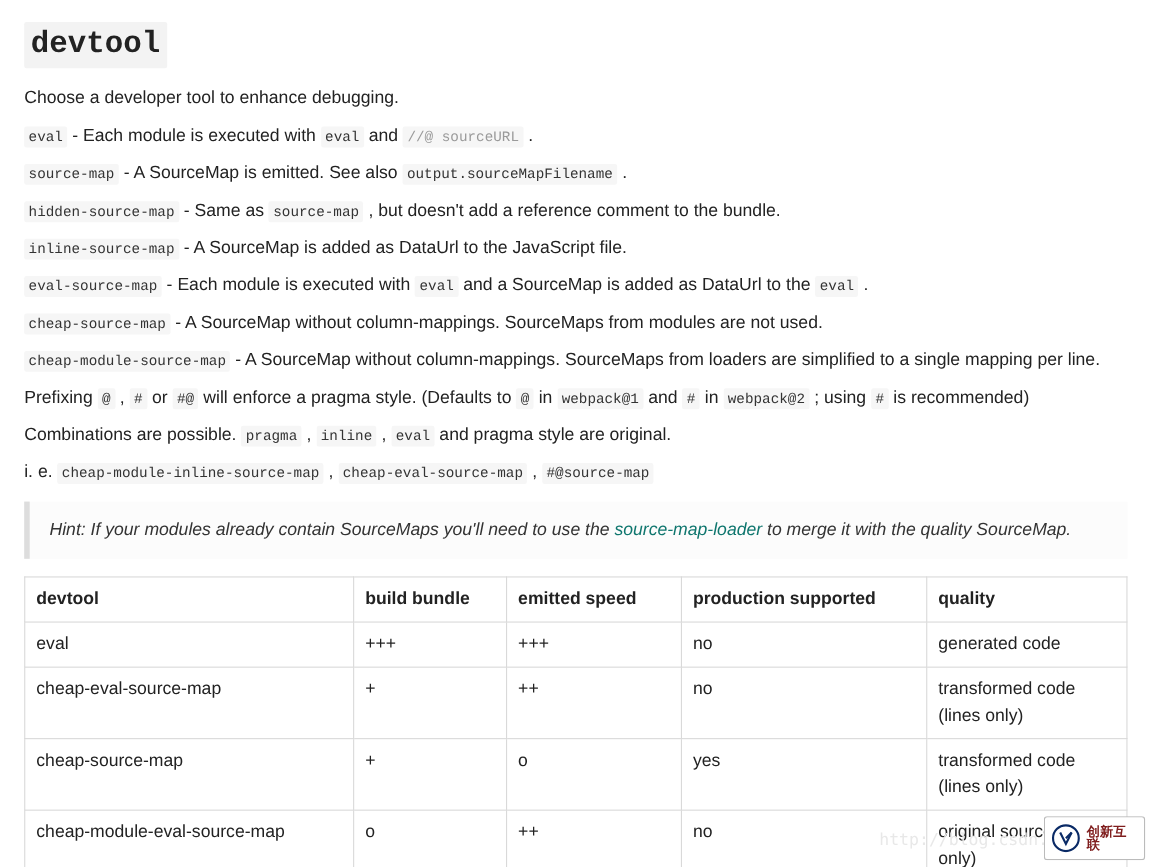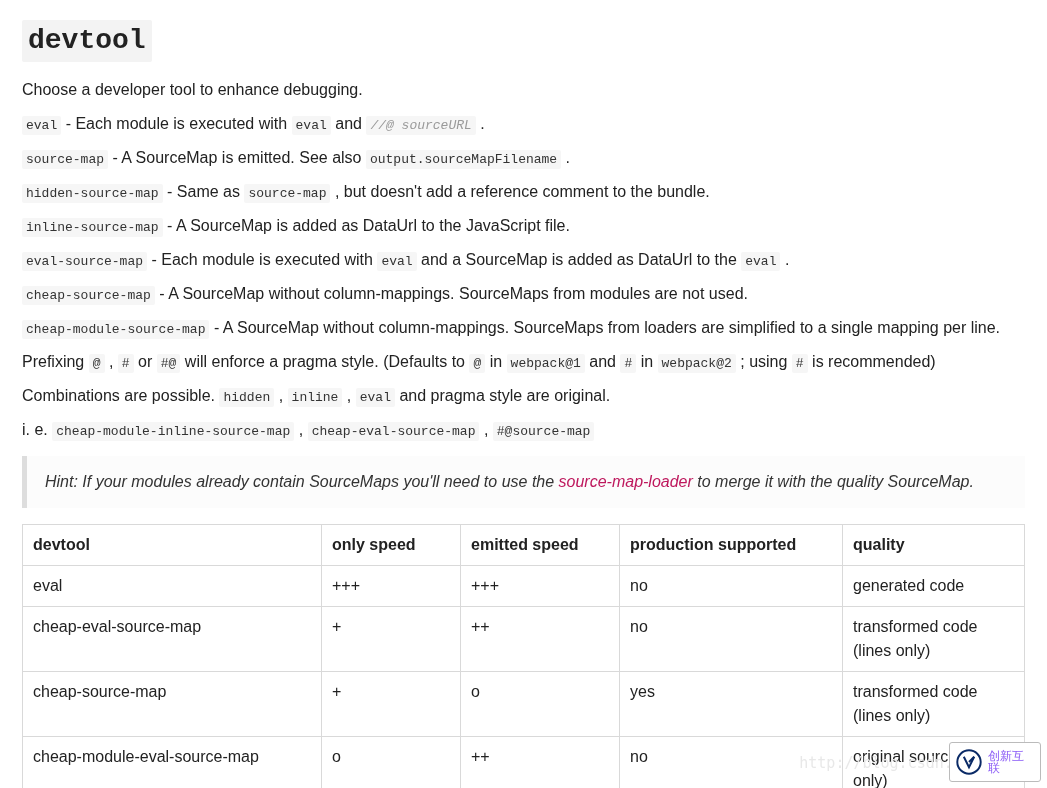--- a/index.html
+++ b/index.html
@@ -24,30 +24,30 @@
   }
   p { margin: 6px 0 10px 0; }
   code {
     font-family: "Menlo", "Consolas", "Liberation Mono", monospace;
     font-size: 13px;
     background: #f6f6f6;
     padding: 2px 4px;
     border-radius: 2px;
     color: #333;
   }
-  .comment code { color: #9a9a9a; font-style: italic; }
+  .comment code { color: #9a9a9a; }
   blockquote {
     border-left: 5px solid #ddd;
     background: #fcfcfc;
     margin: 14px 0 16px 0;
     padding: 14px 18px;
     font-style: italic;
     color: #333;
   }
-  blockquote a { color: #be185d; font-style: italic; text-decoration: none; text-align: right; }
+  blockquote a { color: #0f766e; font-style: italic; text-decoration: none; text-align: right; }
   table {
     border-collapse: collapse;
     width: 100%;
     margin-top: 8px;
     font-size: 16px;
   }
   th, td {
     border: 1px solid #d9d9d9;
     padding: 8px 10px;
     text-align: left;
@@ -75,21 +75,21 @@
     height: 38px;
     background: #fff;
     border: 1px solid #bbb;
     border-radius: 3px;
     display: flex;
     align-items: center;
     padding: 0 6px;
     gap: 6px;
   }
   .badge svg { flex: 0 0 26px; }
-  .badge span { font-size: 12px; font-weight: 400; color: #8b5cf6; line-height: 1; }
+  .badge span { font-size: 12px; font-weight: 700; color: #7f1d1d; line-height: 1; }
 </style>
 </head>
 <body>
 
 
 
 <h1 class="title">devtool</h1>
 
 <p>Choose a developer tool to enhance debugging.</p>
 
@@ -102,33 +102,33 @@
 <p><code>inline-source-map</code><span> - A SourceMap is added as DataUrl to the JavaScript file.</span></p>
 
 <p><code>eval-source-map</code><span> - Each module is executed with </span><code>eval</code><span> and a SourceMap is added as DataUrl to the </span><code>eval</code><span> .</span></p>
 
 <p><code>cheap-source-map</code><span> - A SourceMap without column-mappings. SourceMaps from modules are not used.</span></p>
 
 <p><code>cheap-module-source-map</code><span> - A SourceMap without column-mappings. SourceMaps from loaders are simplified to a single mapping per line.</span></p>
 
 <p><span>Prefixing </span><code>@</code><span> , </span><code>#</code><span> or </span><code>#@</code><span> will enforce a pragma style. (Defaults to </span><code>@</code><span> in </span><code><span>webpack@</span><span class="num">1</span></code><span> and </span><code>#</code><span> in </span><code><span>webpack@</span><span class="num">2</span></code><span> ; using </span><code>#</code><span> is recommended)</span></p>
 
-<p><span>Combinations are possible. </span><code>hidden</code><span> , </span><code>inline</code><span> , </span><code>eval</code><span> and pragma style are original.</span></p>
+<p><span>Combinations are possible. </span><code>pragma</code><span> , </span><code>inline</code><span> , </span><code>eval</code><span> and pragma style are original.</span></p>
 
 <p><span>i. e. </span><code>cheap-module-inline-source-map</code><span> , </span><code>cheap-eval-source-map</code><span> , </span><code>#@source-map</code></p>
 
 <blockquote>
   <span>Hint: If your modules already contain SourceMaps you'll need to use the </span><a href="#">source-map-loader</a><span> to merge it with the quality SourceMap.</span>
 </blockquote>
 
 <table>
   <thead>
     <tr>
       <th class="col-dev">devtool</th>
-      <th class="col-build">only speed</th>
+      <th class="col-build">build bundle</th>
       <th class="col-rebuild">emitted speed</th>
       <th class="col-prod">production supported</th>
       <th>quality</th>
     </tr>
   </thead>
   <tbody id="tbody">
       <tr>
         <td>eval</td>
         <td>+++</td>
         <td>+++</td>

